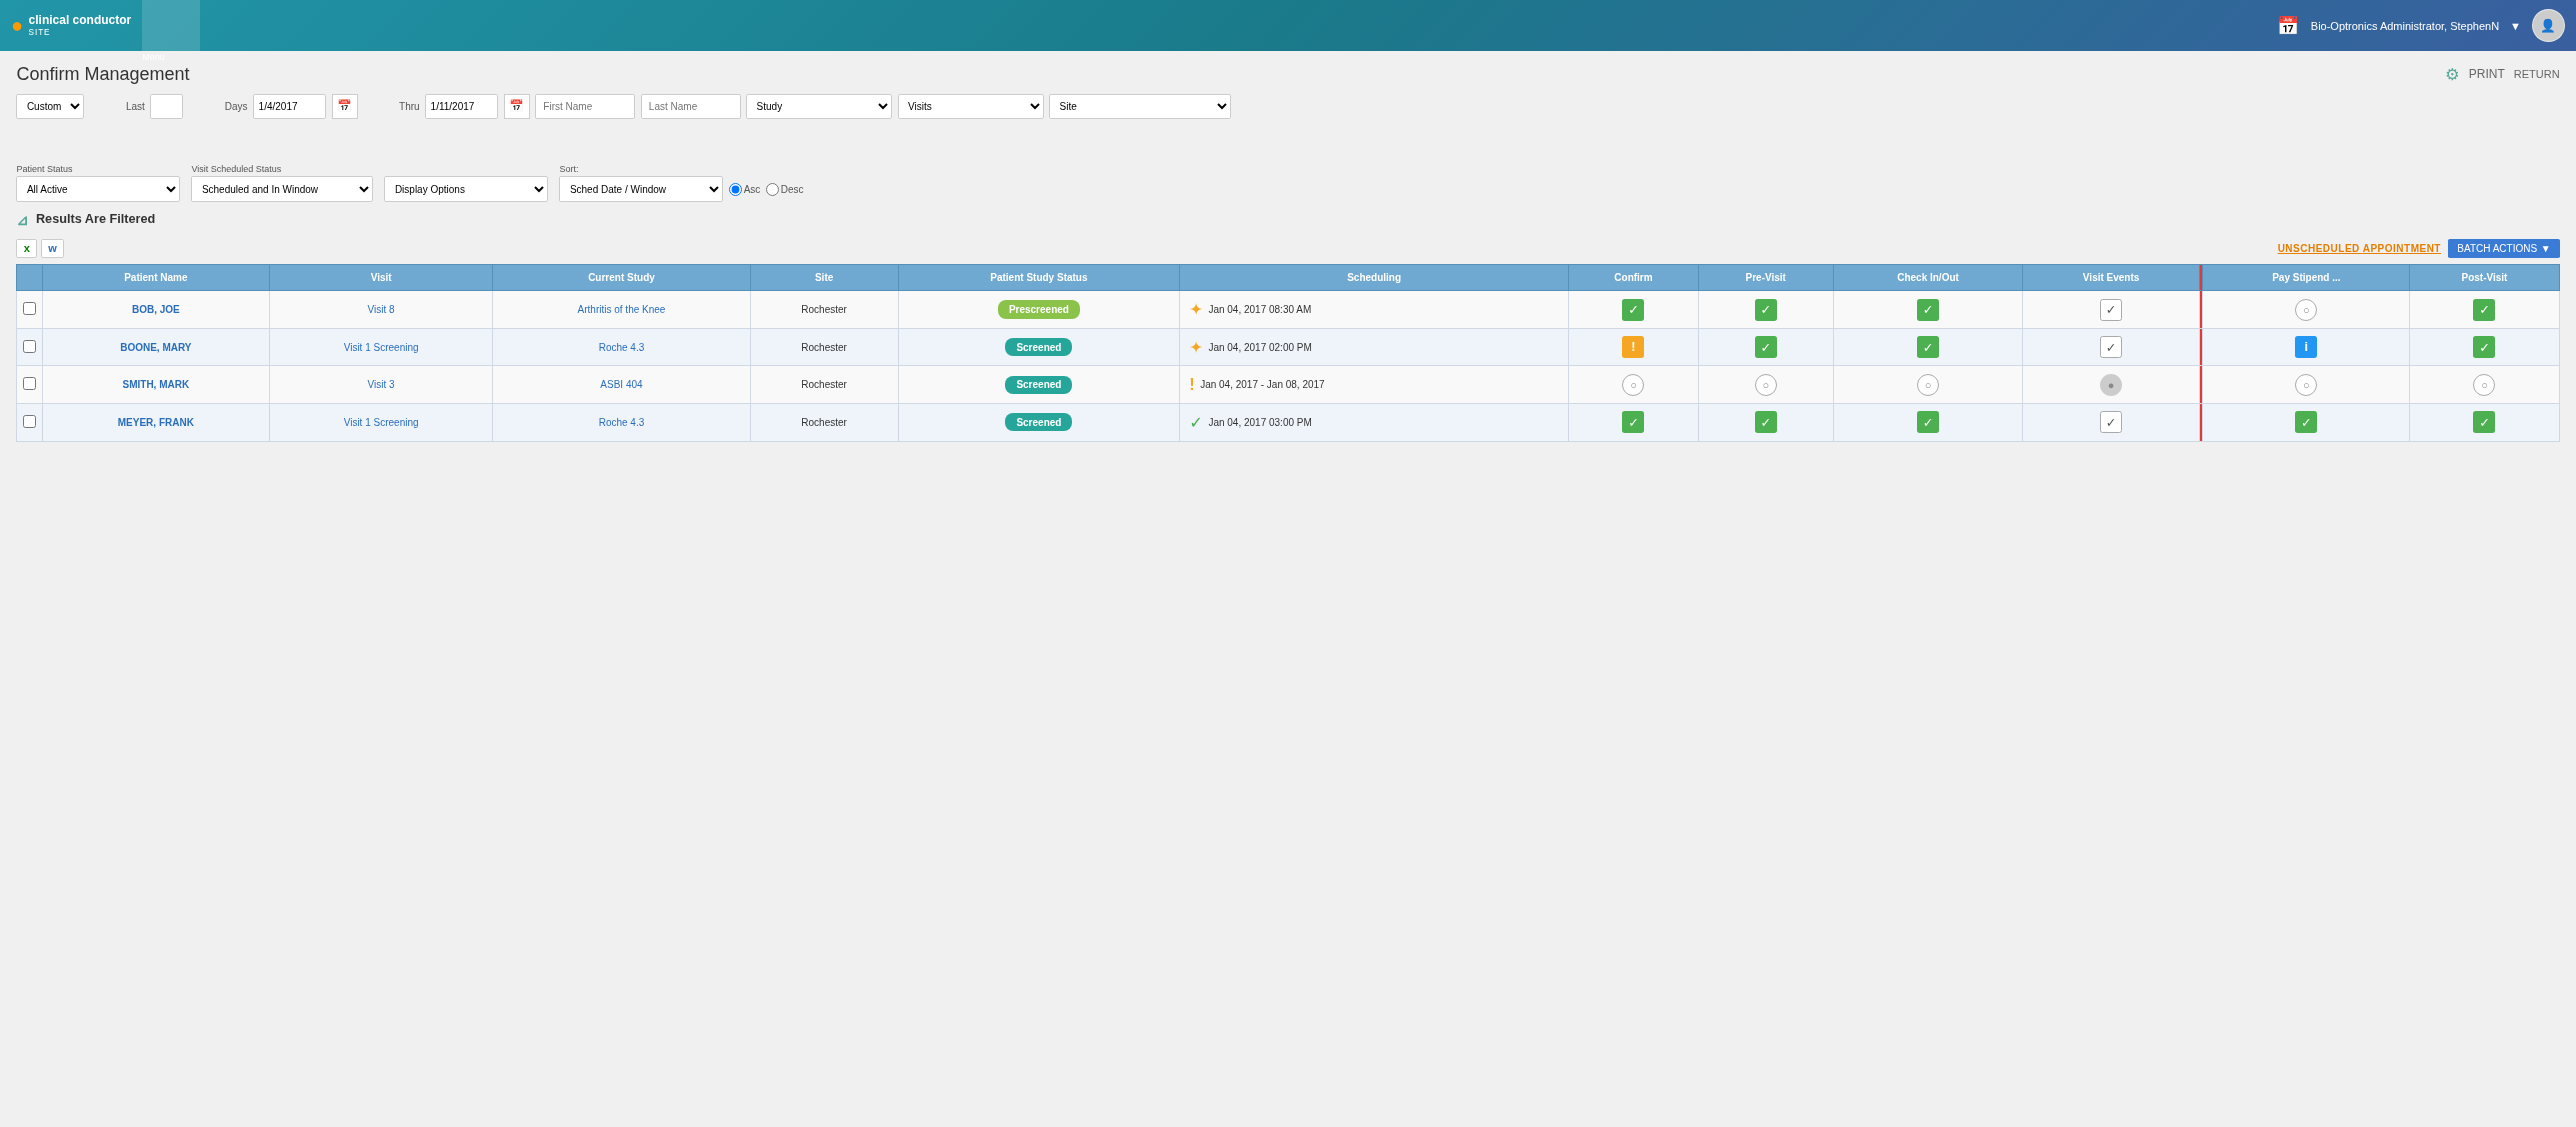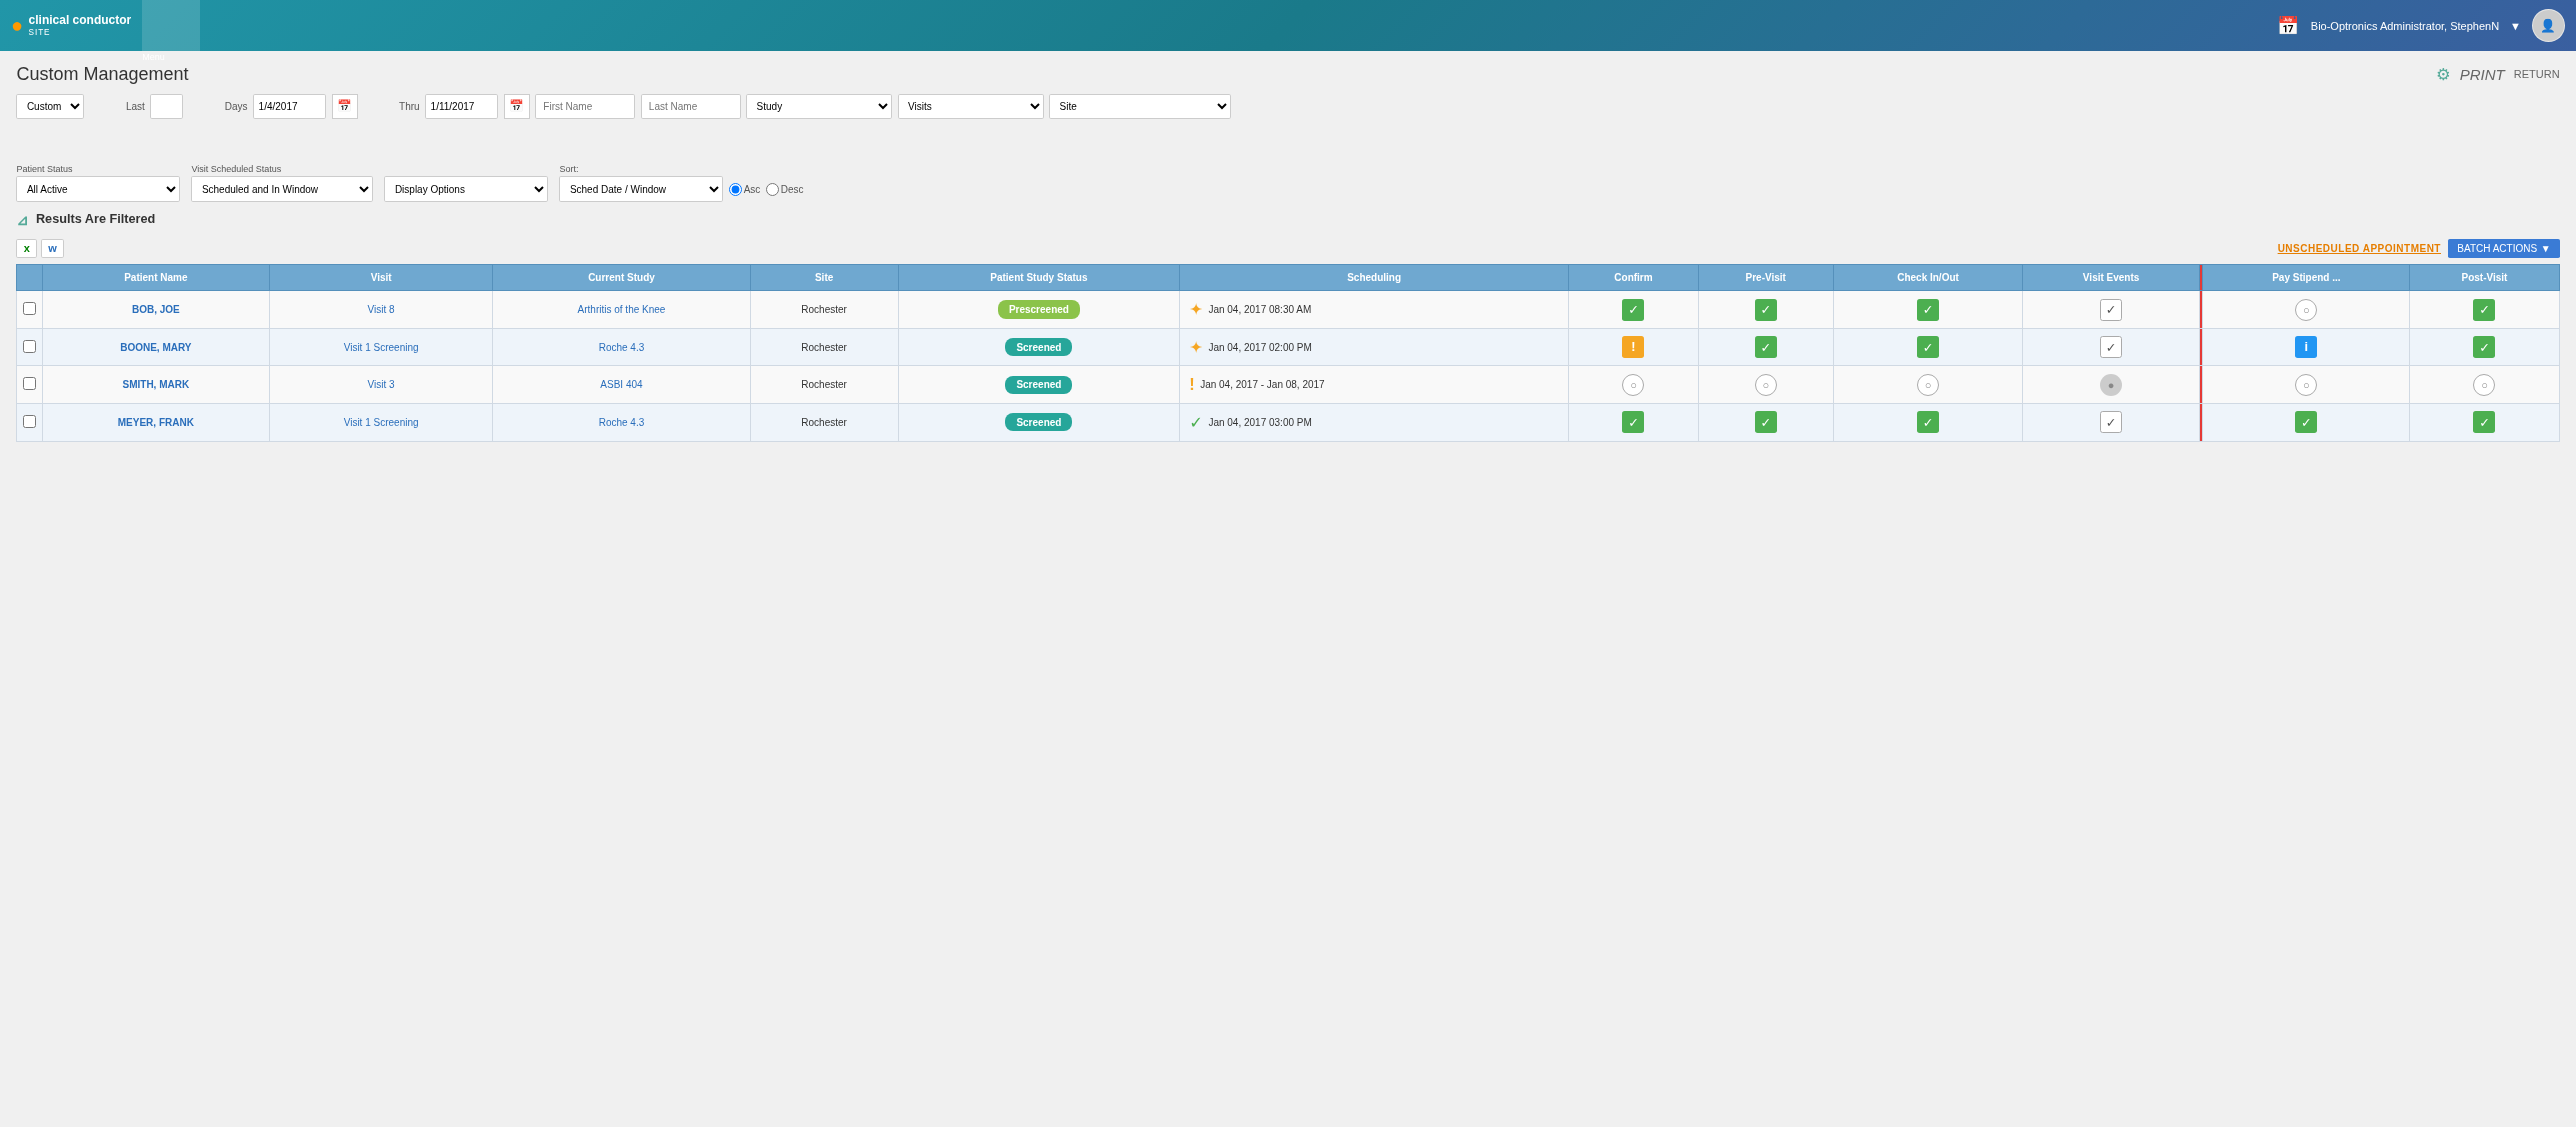--- a/index.html
+++ b/index.html
@@ -60,21 +60,21 @@
 
     .page-title-row {
       display: flex;
       align-items: center;
       justify-content: space-between;
       margin-bottom: 9px;
     }
     .page-title { font-size: 18px; font-weight: normal; color: #333; }
     .page-title-actions { display: flex; align-items: center; gap: 9px; }
     .gear-icon { font-size: 16.4px; color: #5a9; cursor: pointer; }
-    .print-link { color: #666; font-size: 15px; cursor: pointer; font-style: italic; }
+    .print-link { color: #666; font-size: 12px; cursor: pointer; }
     .return-link { color: #666; font-size: 11px; cursor: pointer; }
 
     
     .filters-bar {
       display: flex;
       align-items: center;
       gap: 7.3px;
       margin-bottom: 9px;
       font-size: 11px;
     }
@@ -332,21 +332,21 @@
     <span class="header-calendar-icon">📅</span>
     <span class="header-user">Bio-Optronics Administrator, StephenN</span>
     <span style="color:white; font-size:11px;">▼</span>
     <div class="header-avatar">👤</div>
   </div>
 </div>
 
 <div class="page">
 
   <div class="page-title-row">
-    <h1 class="page-title">Custom Management</h1>
+    <h1 class="page-title">Confirm Management</h1>
     <div class="page-title-actions">
       <span class="gear-icon">⚙</span>
       <span class="print-link">PRINT</span>
       <span class="return-link">RETURN</span>
     </div>
   </div>
 
 
   <div class="filter-row">
     <select class="filter-select">

